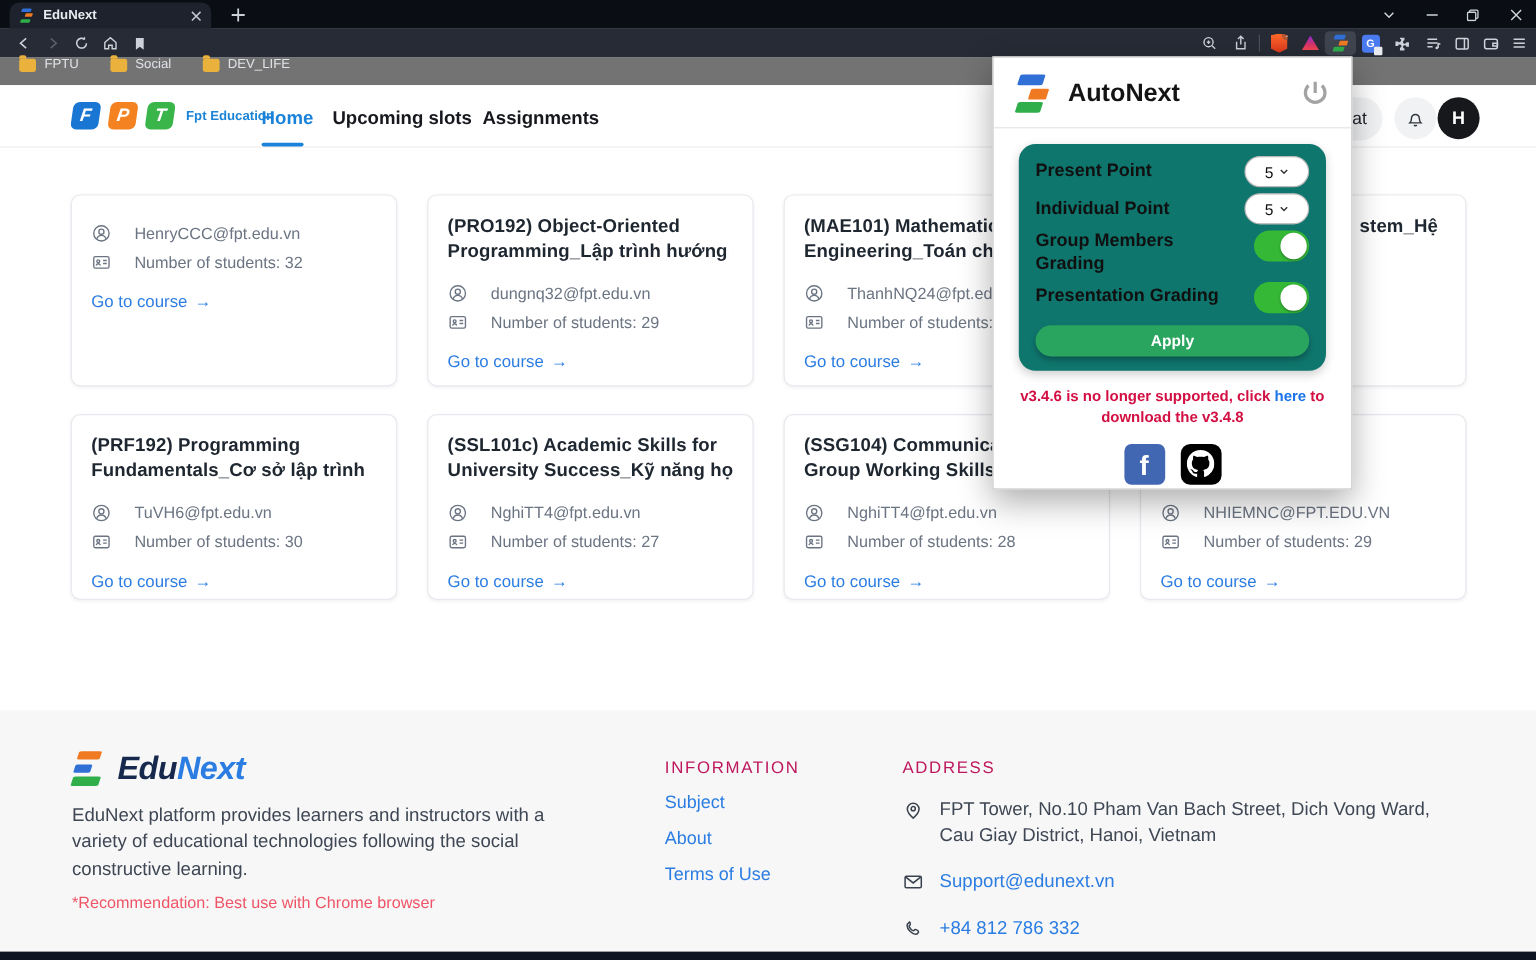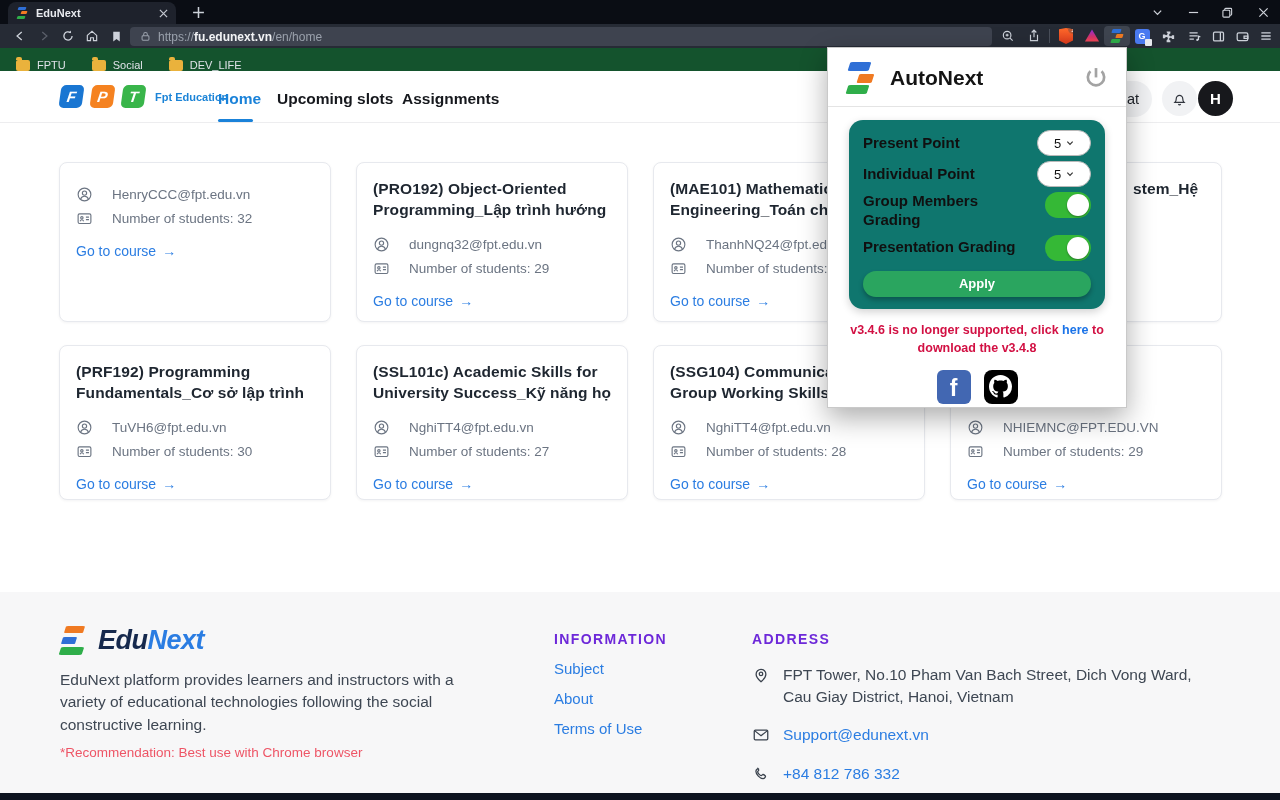--- a/index.html
+++ b/index.html
@@ -31,21 +31,21 @@
   
   .stack{position:relative;display:inline-block}
   .stack i{position:absolute;transform:skewX(-18deg);border-radius:12%}
   .stack .b1{left:16%;top:4%;width:62%;height:26%;background:#2f6fd6}
   .stack .b2{left:40%;top:38%;width:44%;height:25%;background:#f07a22}
   .stack .b3{left:8%;top:71%;width:62%;height:26%;background:#2fae4a}
   .estack .b1{left:16%;top:2%;width:64%;height:24%;background:#f07a22}
   .estack .b2{left:8%;top:37%;width:48%;height:24%;background:#2f6fd6}
   .estack .b3{left:0;top:72%;width:78%;height:25%;background:#2fae4a}
 
-  .bookbar{position:absolute;left:0;top:48px;width:1280px;height:23px;background:#14532d;display:flex;align-items:flex-end;gap:26px;padding:0 16px}
+  .bookbar{position:absolute;left:0;top:48px;width:1280px;height:23px;background:#737373;display:flex;align-items:flex-start;gap:26px;padding:0 16px}
   .bm{display:flex;align-items:center;gap:7px;font-size:11px;color:#dfe2e8}
   .folder{width:14px;height:11px;background:#eab23c;border-radius:2px;position:relative}
   .folder:before{content:"";position:absolute;left:0;top:-3px;width:6px;height:3px;background:#eab23c;border-radius:2px 2px 0 0}
 
   
   .sitehead{position:absolute;left:0;top:71px;width:1280px;height:52px;background:#fff;border-bottom:1px solid #ededef}
   .fptlogo{position:absolute;left:60px;top:85px;display:flex;align-items:center;gap:8px}
   .fpl{width:23px;height:23px;border-radius:5px;transform:skewX(-8deg);color:#fff;font-weight:700;font-size:15px;display:flex;align-items:center;justify-content:center;font-style:italic}
   .fpl.f{background:#1976d2}.fpl.p{background:#f58220}.fpl.t{background:#39b54a}
   .fpt-cap{font-size:11px;font-weight:700;color:#1c84d7;margin-left:2px}
@@ -68,21 +68,21 @@
   .clink{display:inline-flex;align-items:center;gap:6px;margin-top:16px;color:#2b7de2;font-size:14px;font-weight:500;cursor:pointer;text-decoration:none}
 
   
   .footer{position:absolute;left:0;top:592px;width:1280px;height:201px;background:#f7f7f8}
   .f-left{position:absolute;left:60px;top:33px;width:400px}
   .f-brandrow{display:flex;align-items:center;gap:8px}
   .f-brand{font-size:27px;font-weight:700;font-style:italic;letter-spacing:-.5px}
   .f-brand .edu{color:#16294d}.f-brand .next{color:#2b7de2}
   .f-desc{margin-top:13px;font-size:15.5px;line-height:1.45;color:#3e4753}
   .f-rec{margin-top:9px;font-size:13.5px;color:#ee5566}
-  .f-col-title{font-size:14px;font-weight:700;letter-spacing:.1em;color:#6d28d9}
+  .f-col-title{font-size:14px;font-weight:400;letter-spacing:.1em;color:#be185d}
   .f-info{position:absolute;left:554px;top:39px}
   .f-link{display:block;margin-top:13px;font-size:15px;color:#2b7de2;text-decoration:none}
   .f-addr{position:absolute;left:752px;top:39px;width:480px}
   .f-arow{display:flex;gap:13px;margin-top:17px;color:#3e4753;font-size:15.5px;line-height:1.45;align-items:flex-start}
   .f-arow svg{flex:0 0 auto;margin-top:2px;color:#3a424d}
   .f-arow a{color:#2b7de2;text-decoration:none}
   .botbar{position:absolute;left:0;top:793px;width:1280px;height:7px;background:#0d1320}
 
   
   .popup{position:absolute;left:827px;top:47px;width:300px;height:361px;background:#fff;border:1px solid #c9c9c9;box-shadow:0 10px 26px rgba(0,0,0,.32);z-index:50}
@@ -171,27 +171,20 @@
       <svg width="14" height="14" viewBox="0 0 24 24" fill="none" stroke="currentColor" stroke-width="2">
         <path d="M4 11l8-7 8 7v9h-5.5v-5h-5v5H4z"></path>
       </svg>
     </span>
   <span class="tbi" style="left:106px">
       <svg width="13" height="13" viewBox="0 0 24 24" fill="currentColor">
         <path d="M6 3h12v18l-6-4.5L6 21z"></path>
       </svg>
     </span>
 
-  <div class="urlbar">
-    <svg width="11" height="11" viewBox="0 0 24 24" fill="none" stroke="#9aa1ac" stroke-width="2.2">
-        <rect x="4.5" y="10.5" width="15" height="9.5" rx="2"></rect>
-        <path d="M8 10.5V7.5a4 4 0 018 0v3"></path>
-      </svg>
-    <span><span class="url-scheme">https://</span><span class="url-host">fu.edunext.vn</span><span class="url-path">/en/home</span></span>
-  </div>
 
   <span class="tbi" style="left:998px">
       <svg width="14" height="14" viewBox="0 0 24 24" fill="none" stroke="currentColor" stroke-width="2">
         <circle cx="10.5" cy="10.5" r="6.5"></circle>
         <path d="M15.5 15.5L20 20M8 10.5h5M10.5 8v5"></path>
       </svg>
     </span>
   <span class="tbi" style="left:1024px">
       <svg width="14" height="14" viewBox="0 0 24 24" fill="none" stroke="currentColor" stroke-width="2">
         <path d="M8 6l4-4 4 4M12 2v12"></path>

